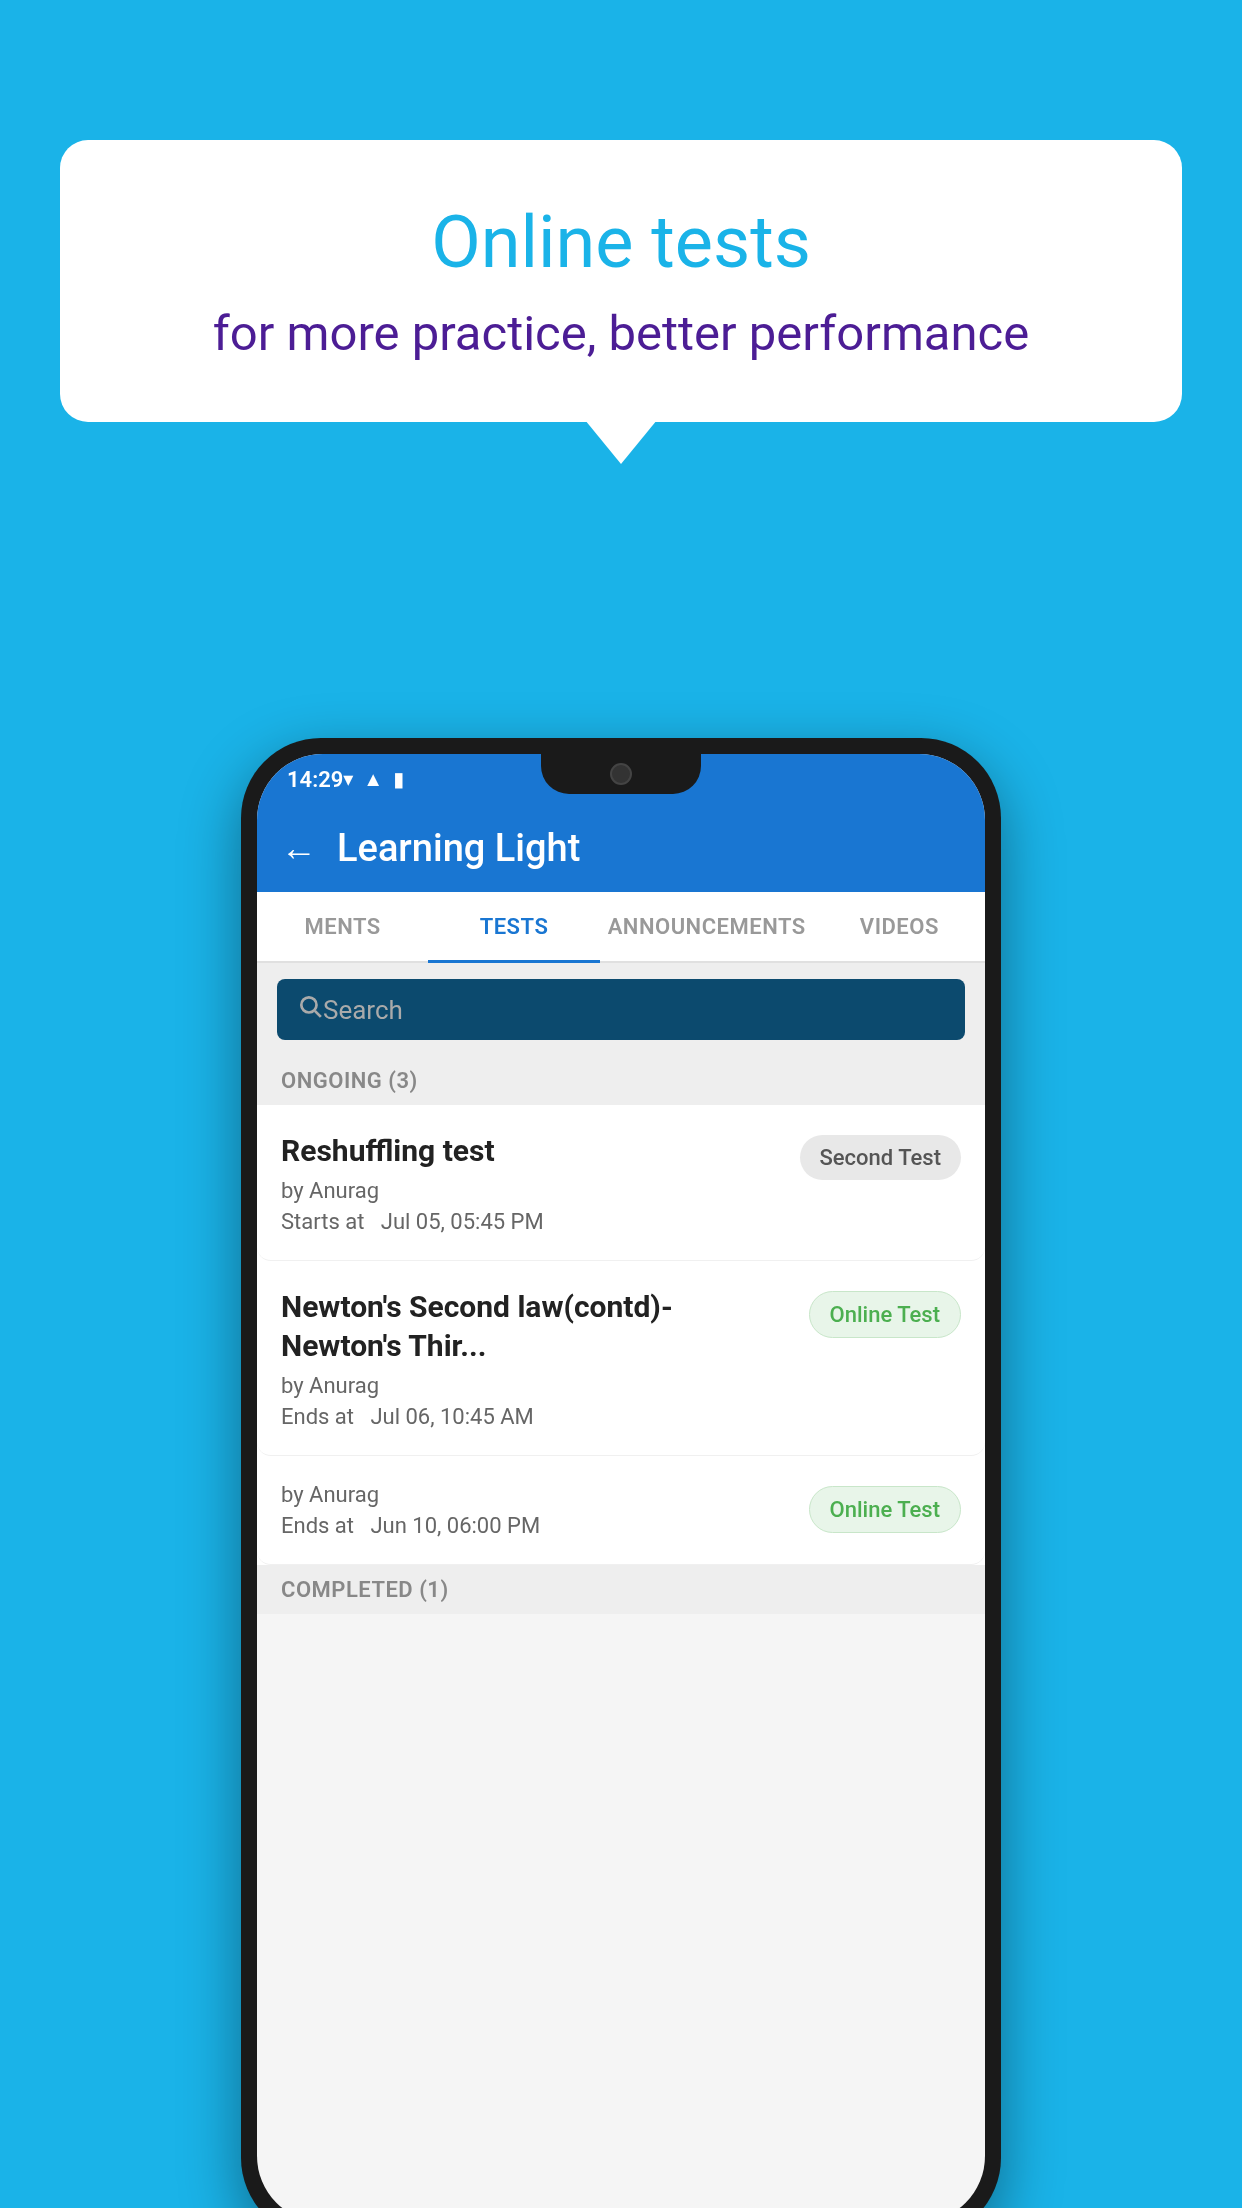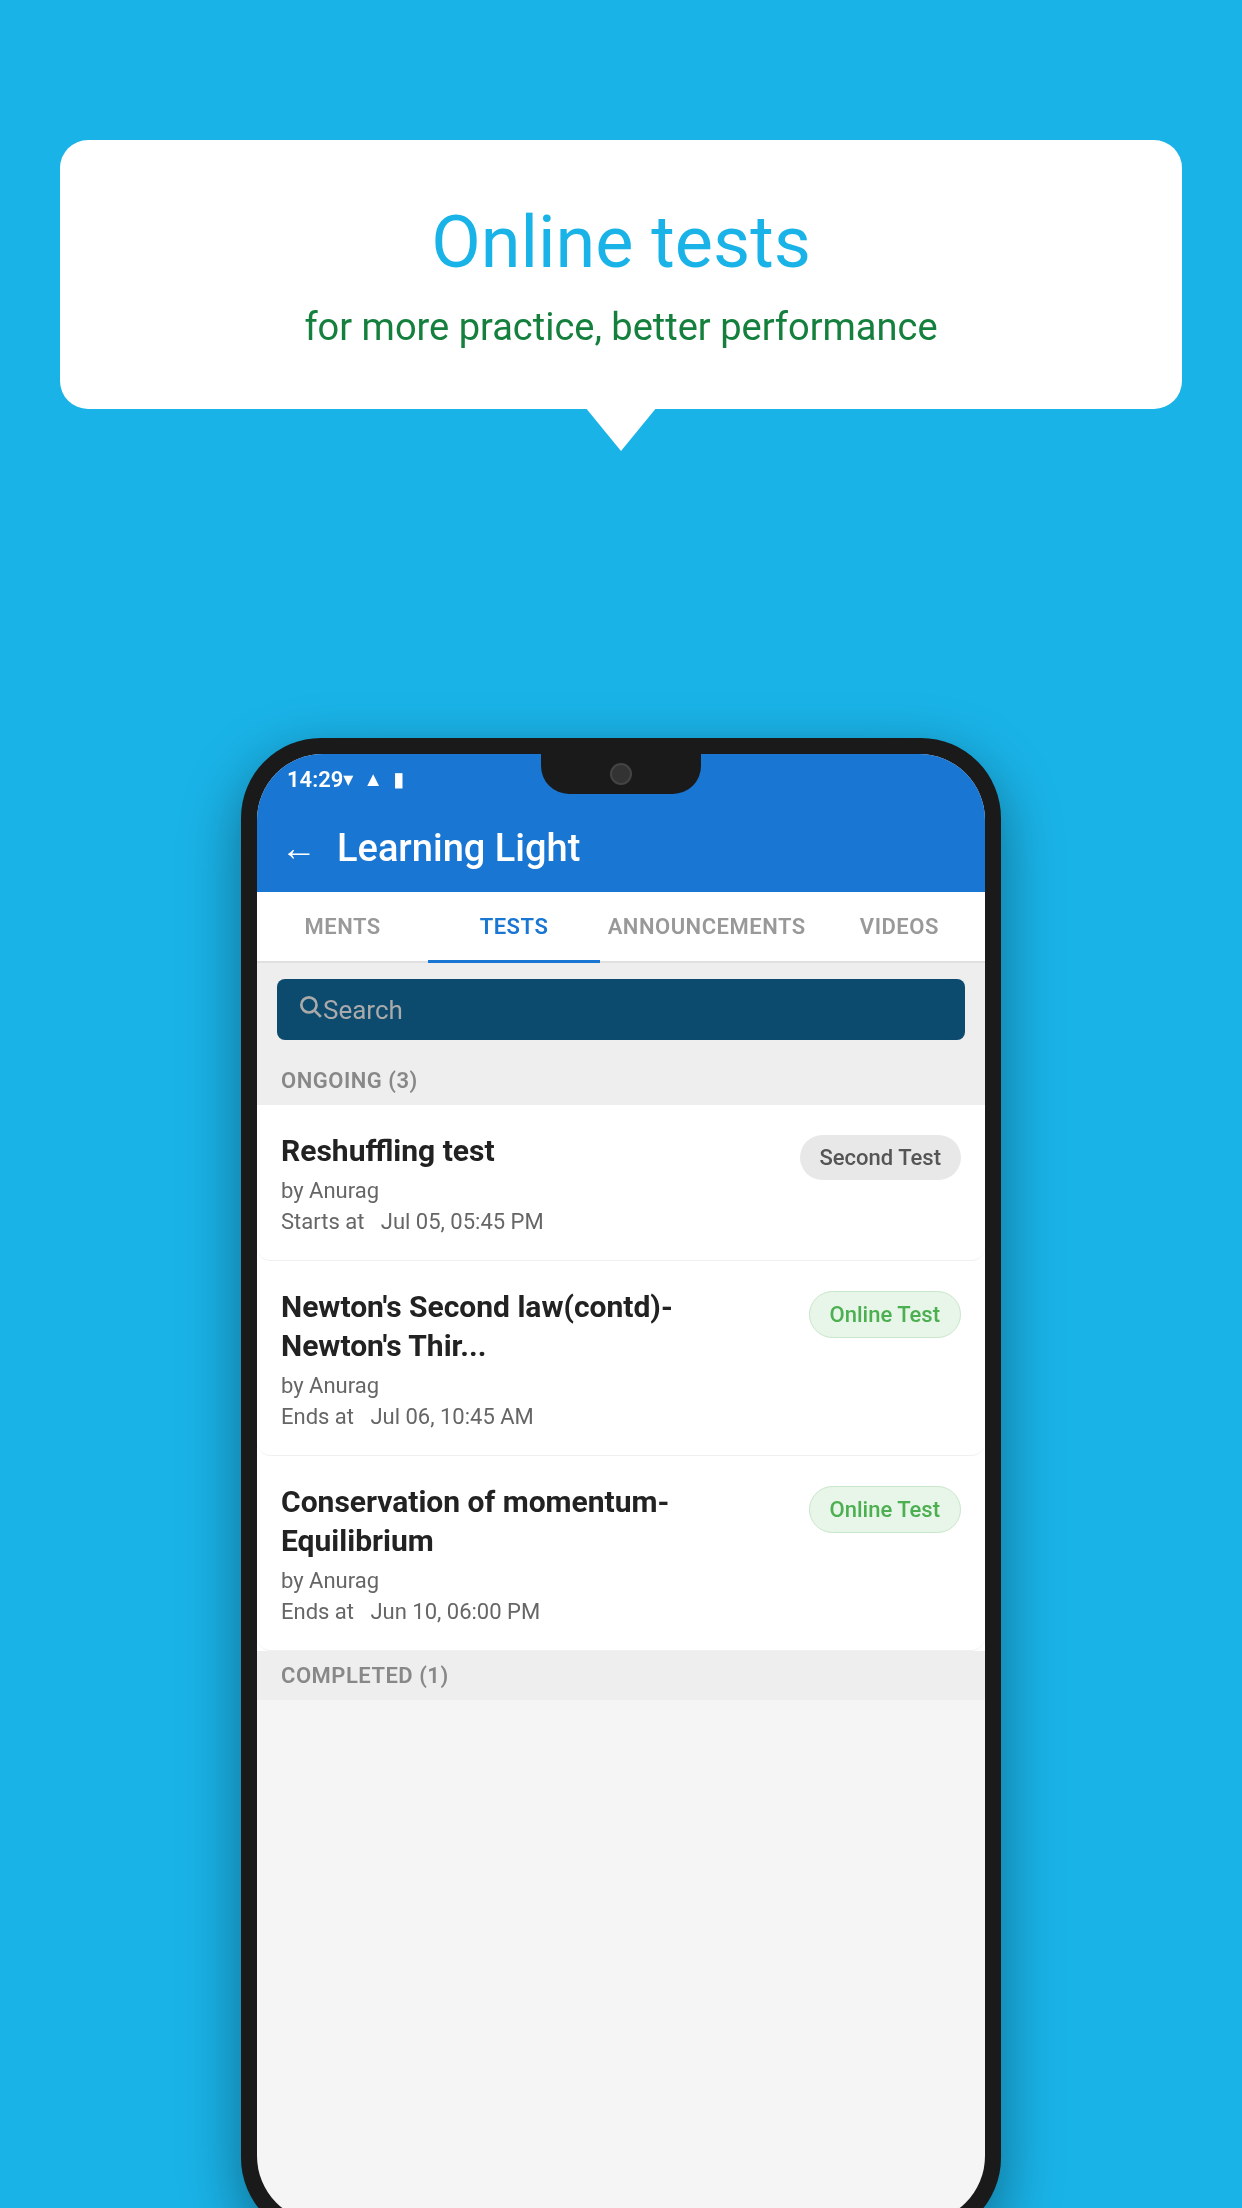--- a/index.html
+++ b/index.html
@@ -48,22 +48,22 @@
     }
 
     .speech-bubble-title {
       font-size: 72px;
       color: #1ab3e8;
       font-weight: 400;
       margin-bottom: 20px;
     }
 
     .speech-bubble-subtitle {
-      font-size: 38px;
-      color: #15803d;
+      font-size: 49px;
+      color: #4c1d95;
       font-weight: 400;
       text-align: center;
     }
 
     
     .phone-container {
       position: absolute;
       bottom: -30px;
       left: 50%;
       transform: translateX(-50%);
@@ -375,21 +375,20 @@
               <span>Ends at</span>
               &nbsp;
               <span>Jul 06, 10:45 AM</span>
             </div>
           </div>
           <div class="test-badge badge-online">Online Test</div>
         </div>
 
         <div class="test-item">
           <div class="test-info">
-            <div class="test-name">Conservation of momentum-Equilibrium</div>
             <div class="test-author">by Anurag</div>
             <div class="test-time">
               <span>Ends at</span>
               &nbsp;
               <span>Jun 10, 06:00 PM</span>
             </div>
           </div>
           <div class="test-badge badge-online">Online Test</div>
         </div>
 

